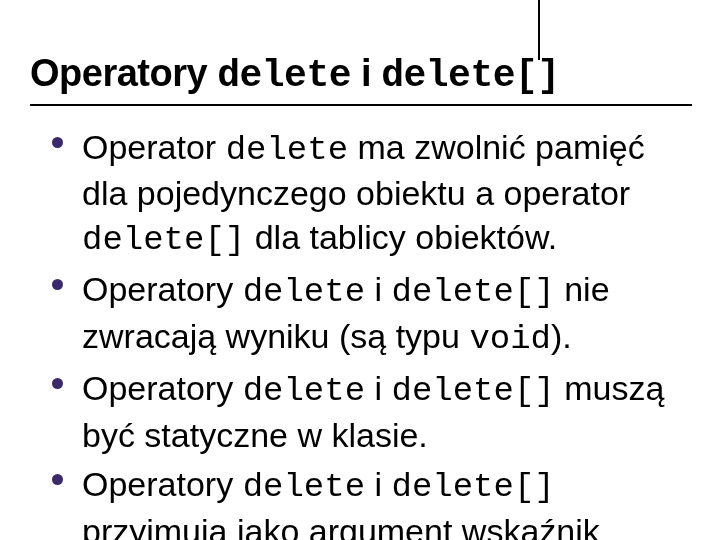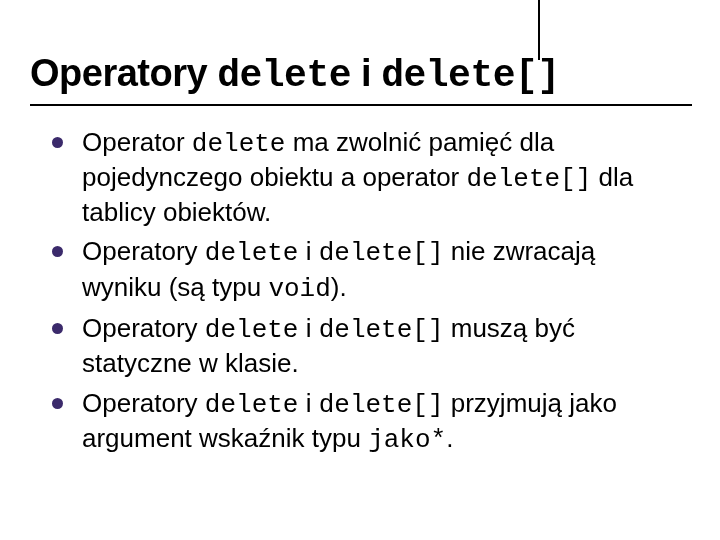--- a/index.html
+++ b/index.html
@@ -44,21 +44,21 @@
     margin: 6px 0 20px 0;
     width: 662px;
   }
   ul.bullets {
     list-style: none;
     padding: 0 10px 0 22px;
     margin: 0;
   }
   ul.bullets > li {
     position: relative;
-    font-size: 26px;
+    font-size: 34px;
     line-height: 1.28;
     padding-left: 30px;
     margin-bottom: 6px;
   }
   ul.bullets > li::before {
     content: "";
     position: absolute;
     left: 0;
     top: 11px;
     width: 11px;

